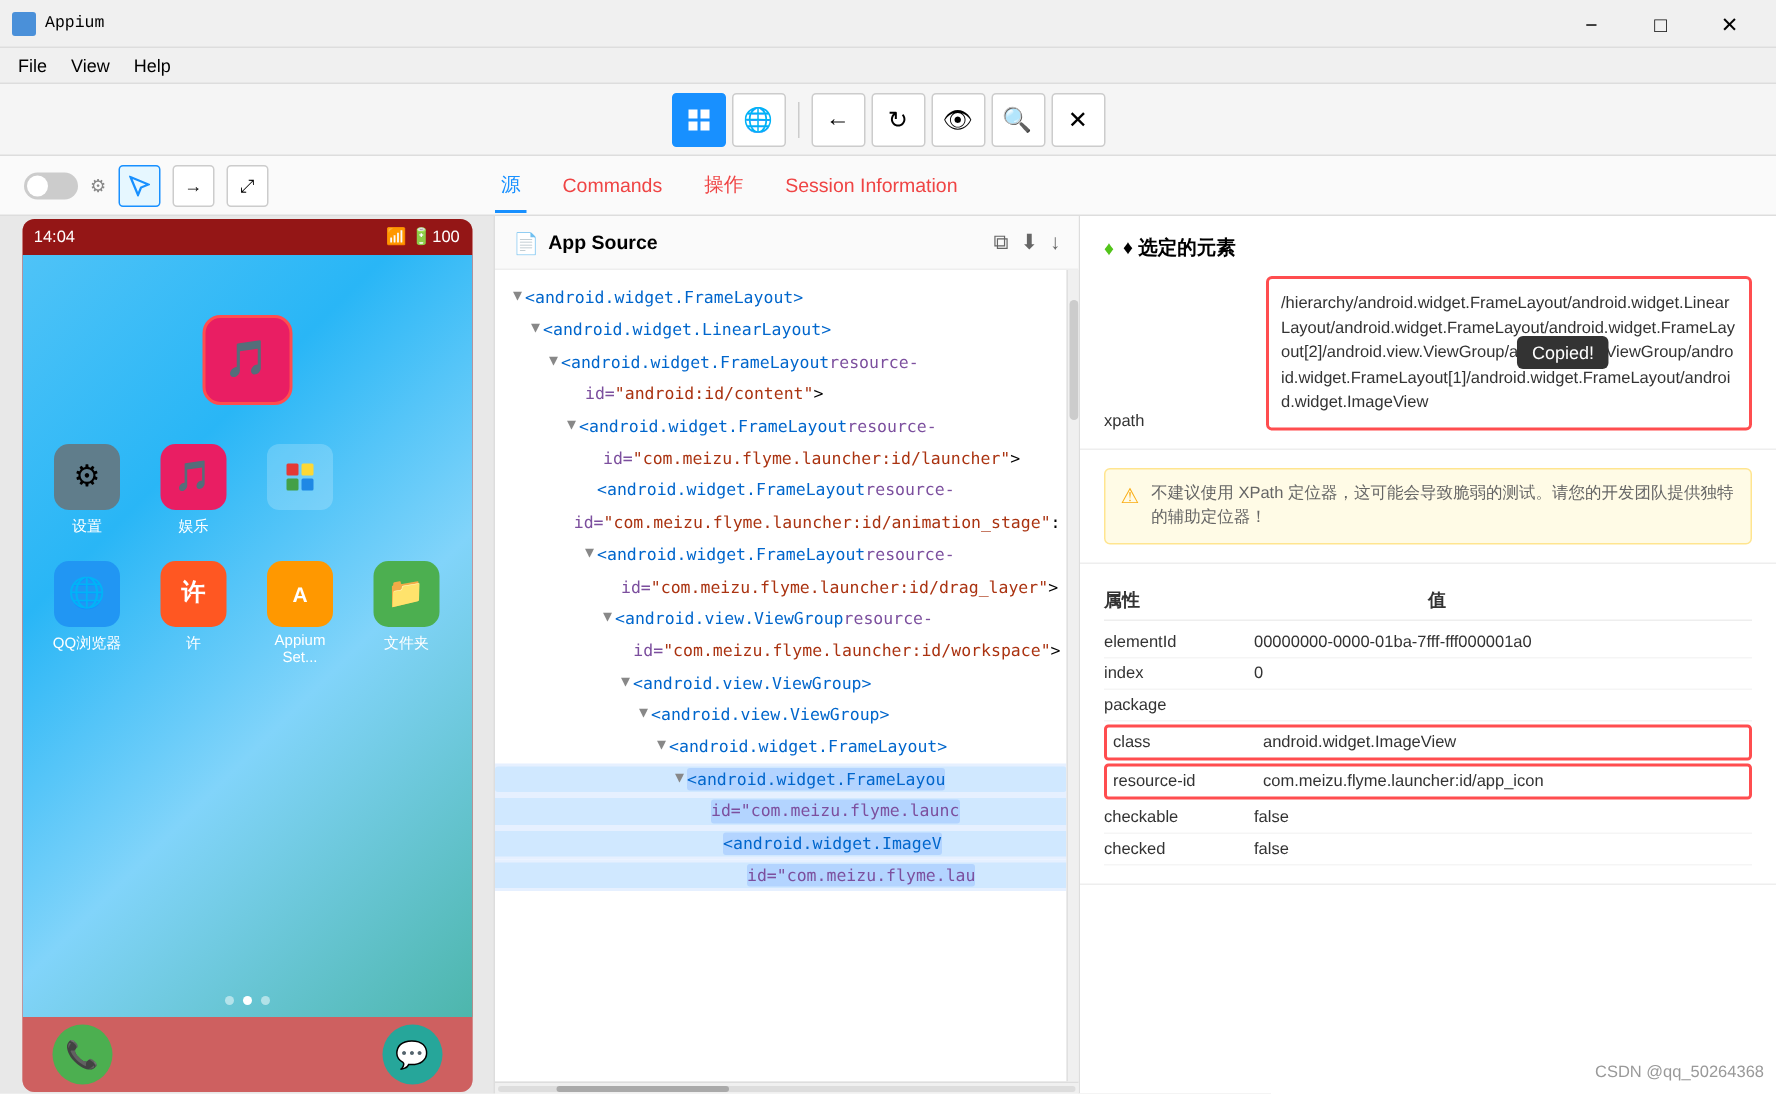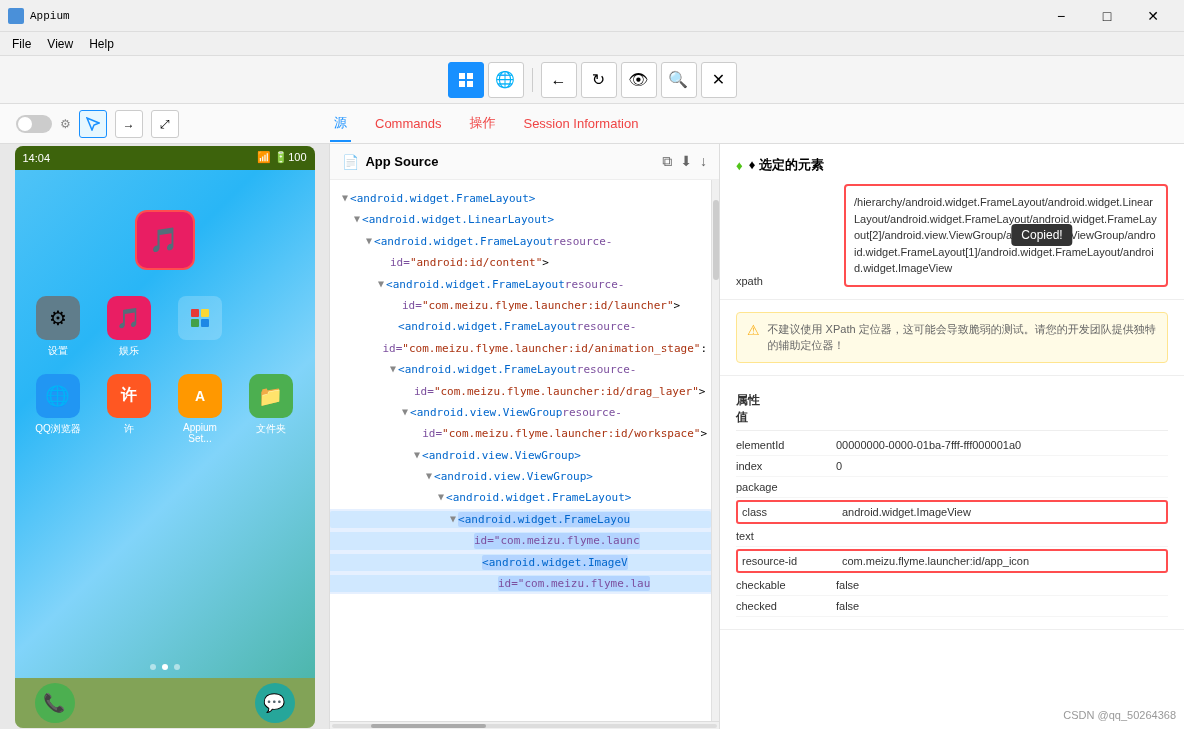--- a/index.html
+++ b/index.html
@@ -85,21 +85,21 @@
       flex-shrink: 0;
       display: flex;
       align-items: center;
       justify-content: center;
       border-right: 1px solid #ddd;
       overflow: hidden;
     }
     .phone-frame {
       width: 300px;
       height: 582px;
-      background: #4d7c0f;
+      background: #b91c1c;
       border-radius: 8px;
       overflow: hidden;
       position: relative;
     }
     .phone-status-bar {
       height: 24px;
       background: rgba(0,0,0,0.2);
       display: flex;
       align-items: center;
       justify-content: space-between;
@@ -257,21 +257,21 @@
       background: #fffbe6;
       border: 1px solid #ffe58f;
       border-radius: 4px;
       padding: 8px 10px;
       display: flex;
       gap: 8px;
       align-items: flex-start;
     }
     .warning-icon { color: #faad14; font-size: 14px; flex-shrink: 0; margin-top: 1px; }
     .warning-text { font-size: 11px; line-height: 1.5; color: #666; }
-    .attrs-header { display: flex; padding: 4px 0; border-bottom: 1px solid #eee; margin-bottom: 4px; flex-direction: column; }
+    .attrs-header { display: flex; padding: 4px 0; border-bottom: 1px solid #eee; margin-bottom: 4px; }
     .attrs-header-cell { flex: 1; font-size: 12px; font-weight: 600; color: #333; }
     .attr-row {
       display: flex;
       padding: 4px 0;
       border-bottom: 1px solid #f5f5f5;
       align-items: flex-start;
     }
     .attr-name { flex: 0 0 100px; font-size: 11px; color: #333; }
     .attr-value { flex: 1; font-size: 11px; color: #333; word-break: break-all; }
 
@@ -685,24 +685,20 @@
 
       <div class="attr-row">
         <div class="attr-name">package</div>
       </div>
 
       <div style="border: 2px solid #ff4d4f; border-radius: 3px; padding: 4px; margin: 2px 0; display:flex;">
         <div class="attr-name">class</div>
         <div class="attr-value">android.widget.ImageView</div>
       </div>
 
-      <div class="attr-row">
-        <div class="attr-name">text</div>
-        <div class="attr-value"></div>
-      </div>
 
       <div style="border: 2px solid #ff4d4f; border-radius: 3px; padding: 4px; margin: 2px 0; display:flex;">
         <div class="attr-name">resource-id</div>
         <div class="attr-value">com.meizu.flyme.launcher:id/app_icon</div>
       </div>
 
       <div class="attr-row">
         <div class="attr-name">checkable</div>
         <div class="attr-value">false</div>
       </div>

